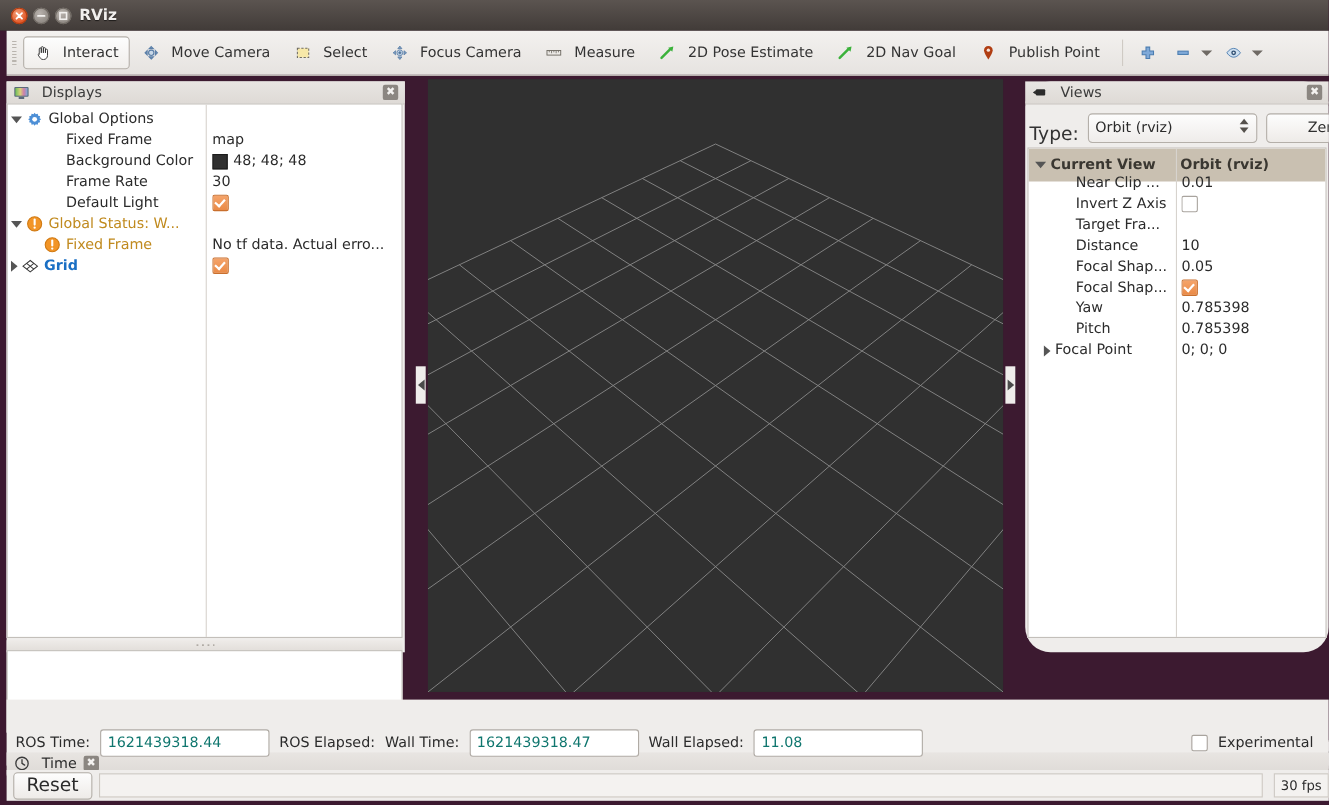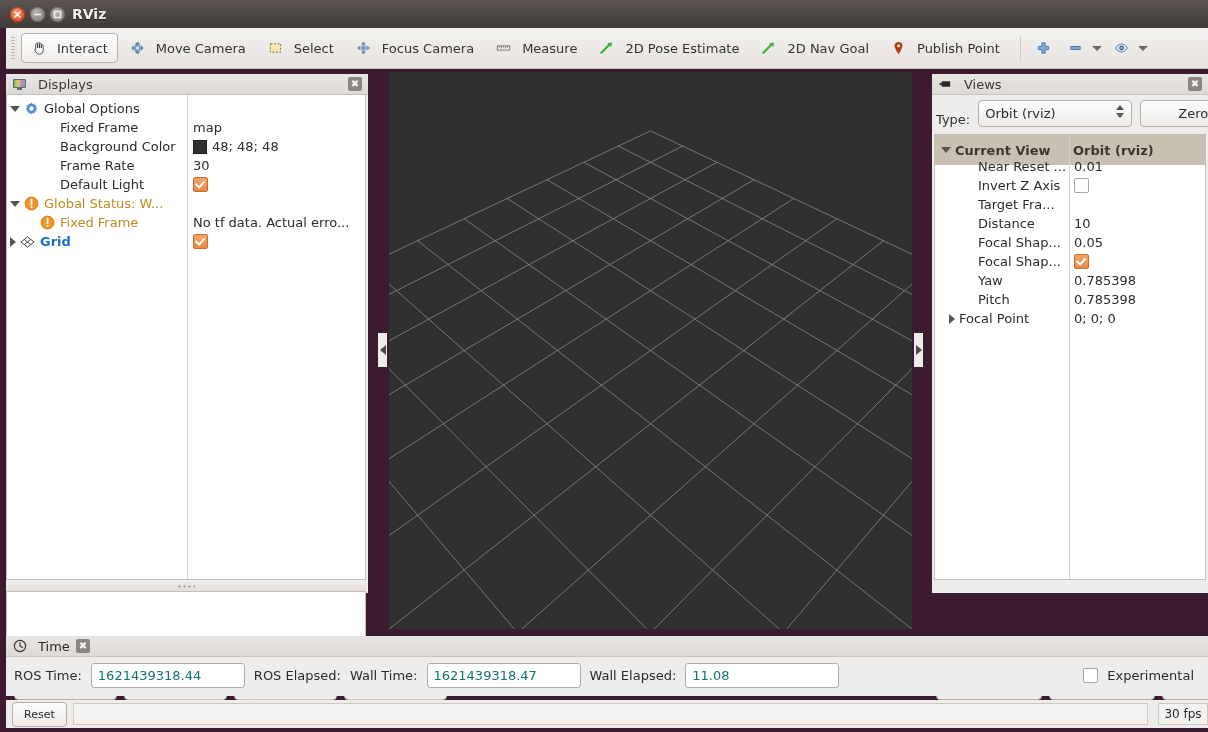--- a/index.html
+++ b/index.html
@@ -141,23 +141,24 @@
   .handle.r{left:914px;}
   .tri-l{width:0;height:0;border-top:5px solid transparent;border-bottom:5px solid transparent;
     border-right:6px solid #4a4a4a;}
   .tri-r{width:0;height:0;border-top:5px solid transparent;border-bottom:5px solid transparent;
     border-left:6px solid #4a4a4a;}
 
   
   .views{
     position:absolute;left:932px;top:74px;width:276px;height:519px;
     background:#efedeb;
+    border-radius:23px;
   }
   .views-top{position:absolute;left:4px;top:26px;display:flex;align-items:center;gap:8px;}
-  .lbl-type{font-size:13px;color:#333;margin-top:12px;}
+  .lbl-type{font-size:17px;color:#333;margin-top:12px;}
   .combo{
     width:140px;height:25px;border:1px solid #b4afa9;border-radius:4px;
     background:linear-gradient(#fdfdfd,#efecea);
     display:flex;align-items:center;padding:0 6px;font-size:13px;position:relative;
   }
   .spin{position:absolute;right:7px;top:4px;display:flex;flex-direction:column;gap:3px;}
   .spin i{width:0;height:0;border-left:4px solid transparent;border-right:4px solid transparent;}
   .spin i.up{border-bottom:5px solid #55514c;}
   .spin i.dn{border-top:5px solid #55514c;}
   .views-tree{
@@ -176,20 +177,21 @@
     white-space:nowrap;overflow:hidden;}
 
   
   .timepanel{
     position:absolute;left:6px;top:636px;width:1202px;height:60px;background:#efedeb;
   }
   .time-title{
     height:20px;display:flex;align-items:center;gap:6px;padding:0 6px;
     background:linear-gradient(#e8e5e2,#dedad6);border-bottom:1px solid #c9c4bf;
     font-size:13px;
+    margin-top:48px;
   }
   .timerow{position:absolute;left:8px;top:27px;display:flex;align-items:center;gap:9px;width:1186px;}
   .tfield{
     height:23px;border:1px solid #b0aba5;border-radius:3px;background:#fff;
     display:flex;align-items:center;padding:0 6px;font-size:13px;color:#0f766e;
   }
   .cbox{width:13px;height:13px;border:1px solid #a9a49e;background:#fff;border-radius:2px;}
 
   
   .statusbar{
@@ -198,21 +200,21 @@
   }
   .status-field{
     flex:1;height:20px;border:1px solid #cdc8c2;background:#f4f2f0;margin-right:4px;
   }
   .fps{
     width:48px;height:20px;border:1px solid #cdc8c2;background:#f4f2f0;
     display:flex;align-items:center;justify-content:center;font-size:12px;margin-right:6px;
   }
   .btn-reset{
     height:23px;padding:0 11px;border:1px solid #b4afa9;border-radius:4px;
-    background:linear-gradient(#fdfdfd,#eeebe8);font-size:11px;display:flex;align-items:center;
+    background:linear-gradient(#fdfdfd,#eeebe8);font-size:17px;display:flex;align-items:center;
   }
 </style>
 </head>
 <body>
 
 <div class="app">
 
   <div class="titlebar">
     <div class="wbtns">
       <div class="wbtn close">
@@ -572,21 +574,21 @@
           <i class="arrow open" style="margin-left:6px;"></i>
           <span>Current View</span>
         </span>
         <span class="h2">Orbit (rviz)</span>
       </div>
       <div class="vcol-div"></div>
       <div id="views-rows">
           <div class="vrow" style="top:22px">
             <span class="vn">
               <i class="arrow none" style="margin-left:26px"></i>
-              <span class="lbl">Near Reset ...</span>
+              <span class="lbl">Near Clip ...</span>
             </span>
             <span class="vv">
               <span>0.01</span>
             </span>
           </div>
           <div class="vrow" style="top:41px">
             <span class="vn">
               <i class="arrow none" style="margin-left:26px"></i>
               <span class="lbl">Invert Z Axis</span>
             </span>

